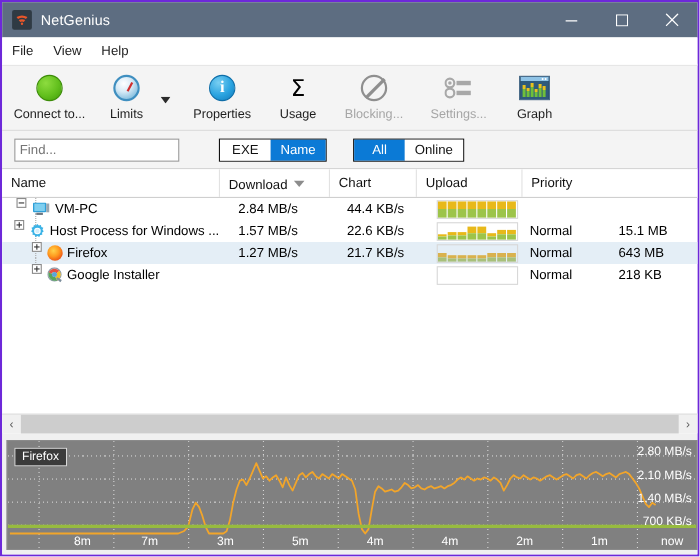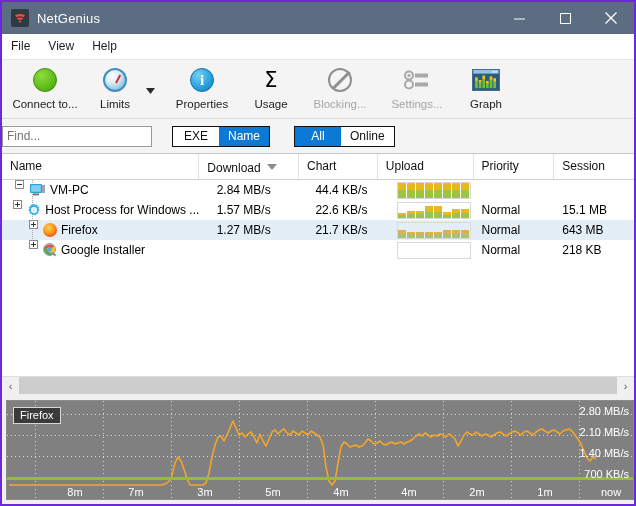--- a/index.html
+++ b/index.html
@@ -51,24 +51,24 @@
      transform:rotate(28deg);transform-origin:bottom center;display:block;}
   .nosign{width:24px;height:24px;border-radius:50%;border:2.5px solid #8f8f8f;box-sizing:border-box;position:relative;}
   .nosign i{position:absolute;left:-1px;top:8.5px;width:24px;height:2.5px;background:#8f8f8f;
      transform:rotate(-45deg);display:block;}
   .settings-ic{width:26px;height:20px;position:relative;}
   .graph-ic{width:28px;height:22px;border:1px solid #4a6d8c;box-sizing:border-box;
      background:#2e4a63;position:relative;overflow:hidden;}
 
   
   .filterbar{height:34px;background:#f4f4f4;display:flex;align-items:center;flex:0 0 34px;
-     border-bottom:1px solid #c8c8c8;}
+     padding-left:11px;border-bottom:1px solid #c8c8c8;}
   .find{width:150px;height:21px;border:1px solid #9a9a9a;background:#fff;box-sizing:border-box;
      font-size:12px;padding:0 4px;color:#8a8a8a;line-height:19px;}
-  .seg{display:flex;margin-left:20px;border:1px solid #111;height:21px;box-sizing:border-box;}
+  .seg{display:flex;margin-left:36px;border:1px solid #111;height:21px;box-sizing:border-box;}
   .seg2{margin-left:24px;}
   .seg div{min-width:46px;display:flex;align-items:center;justify-content:center;font-size:12px;
      padding:0 9px;box-sizing:border-box;background:#fff;color:#111;}
   .seg div.on{background:#0b7ad6;color:#fff;}
 
   
   .tablewrap{flex:1 1 auto;background:#fff;display:flex;flex-direction:column;min-height:0;}
   .thead{height:25px;display:flex;align-items:center;background:#fff;border-bottom:1px solid #cfcfcf;flex:0 0 25px;}
   .th{height:25px;line-height:25px;font-size:12px;color:#111;padding-left:8px;box-sizing:border-box;
       border-right:1px solid #e2e2e2;position:relative;white-space:nowrap;overflow:hidden;}
@@ -264,21 +264,20 @@
     <div class="thead">
       <div class="th" style="width:198px">Name</div>
       <div class="th" style="width:100px">
         <span>Download</span><span class="sortarr"><svg width="10" height="6" viewBox="0 0 10 6">
               <path d="M0 0 L10 0 L5 6 Z" fill="#8c8c8c"></path>
             </svg></span>
       </div>
       <div class="th" style="width:79px">Chart</div>
       <div class="th" style="width:96px">Upload</div>
       <div class="th" style="width:81px">Priority</div>
-      <div class="th" style="width:80px">Session</div>
     </div>
 
     <div class="rows">
       <div class="treeline"></div>
 
       <div class="row">
         <div class="cell c-name" style="width:198px">
           <span style="width:13px"></span>
           <span class="expander"></span>
           <span class="icn" style="margin:0 5px 0 6px">

